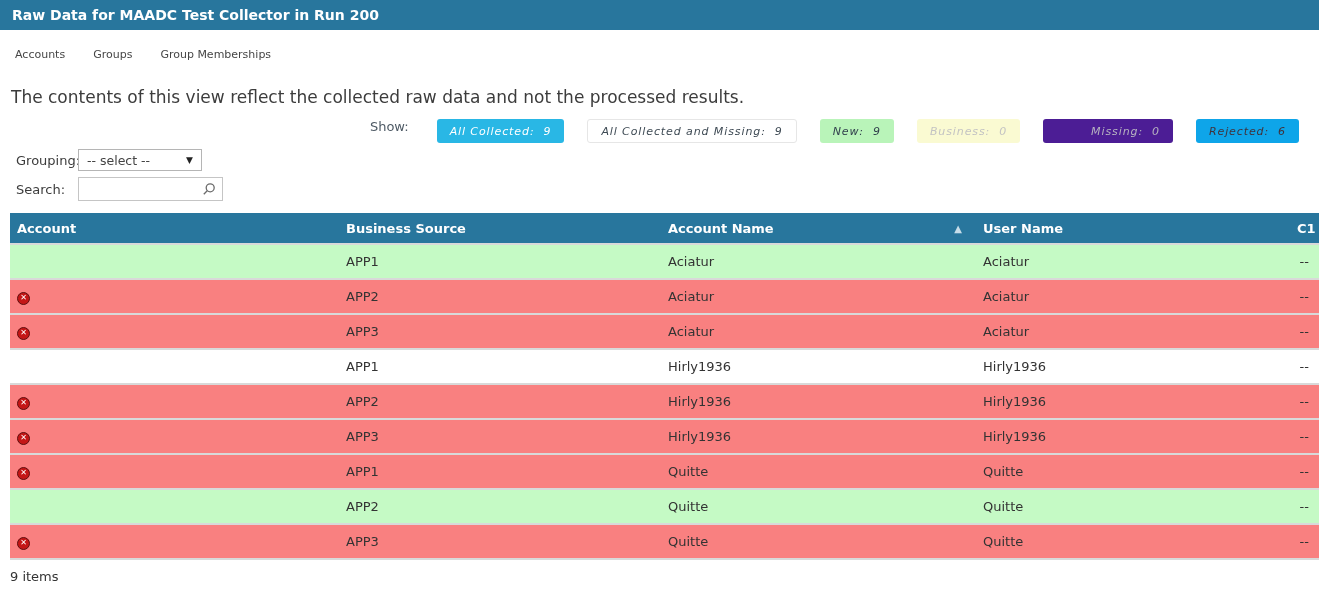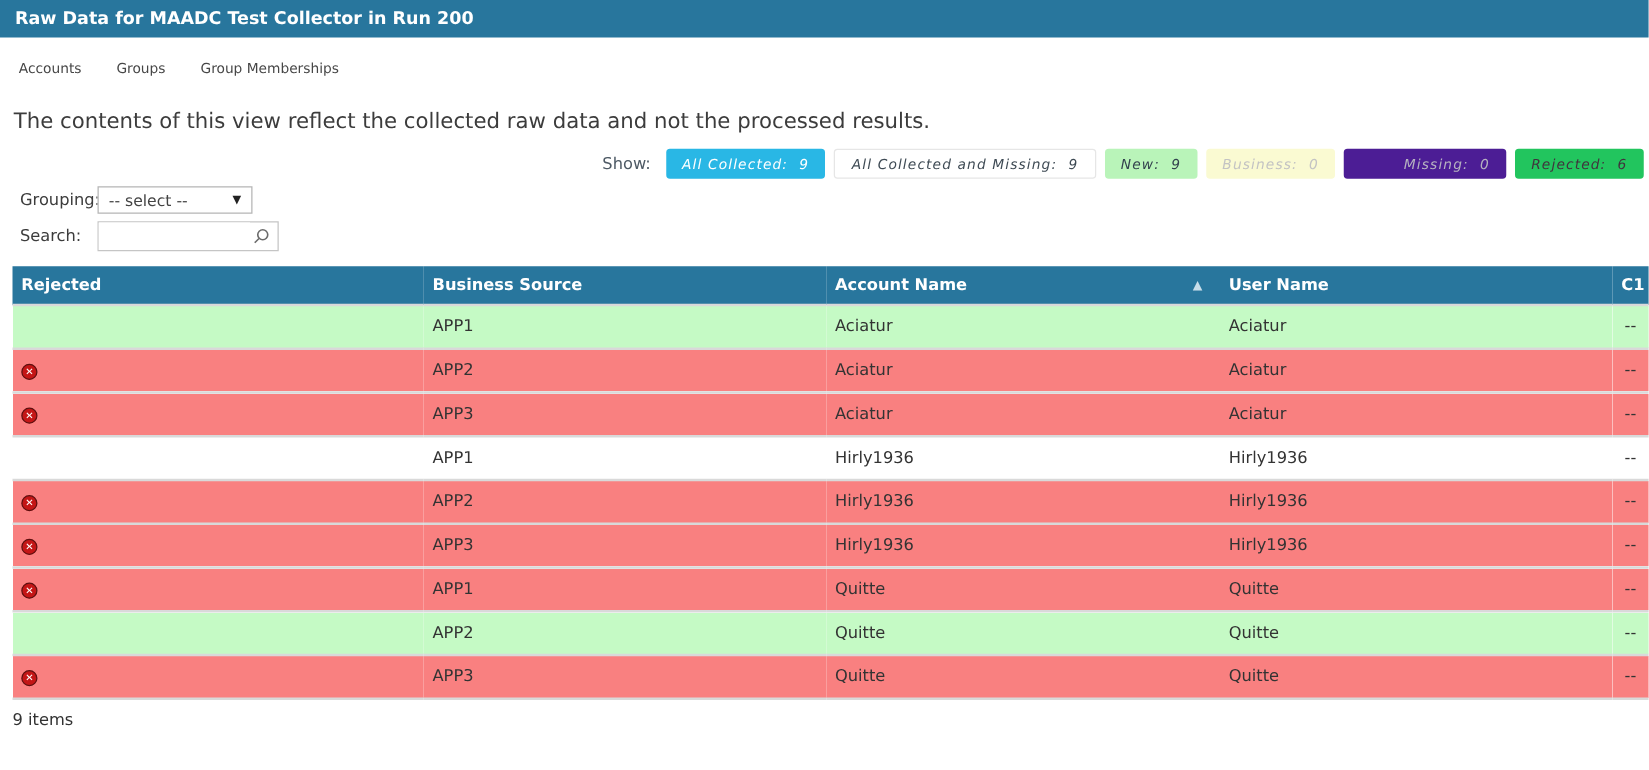--- a/index.html
+++ b/index.html
@@ -16,34 +16,34 @@
   
   .tabs { display: flex; gap: 8px; padding-left: 5px; margin-top: 13px; }
   .tab {
     font-size: 11px; color: #464646; padding: 5px 10px 9px 10px;
     border-bottom: 2px solid transparent; cursor: pointer; white-space: nowrap;
   }
   .tab.active { border-bottom-color: #29abe2; }
   
   .subtitle { margin: 15px 0 0 11px; font-size: 17px; color: #3c3c3c; }
   
-  .show-row { display: flex; justify-content: flex-end; align-items: center; margin: 12px 4px 0 0; gap: 7px; }
+  .show-row { display: flex; justify-content: flex-end; margin: 12px 20px 0 0; gap: 23px; }
   .show-label { font-size: 13px; color: #4e5a65; margin-right: 5px; }
   .filter {
     border: none; border-radius: 3px; height: 24px; padding: 0 13px;
     font-size: 11px; letter-spacing: 0.9px; font-family: inherit;
     display: inline-flex; align-items: center; cursor: pointer; white-space: nowrap; font-style: italic;
   }
   .filter .cnt { margin-left: 9px; }
   .f-all-collected { background: #29b7e5; color: #ffffff; }
   .f-all-collected-and-missing { background: #ffffff; color: #3e4a54; border: 1px solid #e6e6e6; }
   .f-new { background: #b9f4b9; color: #33424e; }
   .f-changed { background: #fafad2; color: #c3c3c3; }
   .f-missing { background: #4c1d95; color: #b6b2c0; padding-left: 48px; }
-  .f-rejected { background: #22c55e; color: #40333d; }
+  .f-rejected { background: #0ea5e9; color: #40333d; }
   
   .control-row { display: flex; align-items: center; margin: 6px 0 0 16px; }
   .control-label { width: 62px; font-size: 13px; color: #3c3c3c; }
   .grouping-select {
     width: 124px; height: 22px; border: 1px solid #b5b5b5; background: #fff;
     display: flex; align-items: center; justify-content: space-between;
     padding: 0 8px; font-size: 12.5px; color: #444; cursor: pointer;
   }
   .caret { font-size: 9px; color: #222; line-height: 1; }
   .search-box { width: 145px; height: 24px; border: 1px solid #c5c5c5; background: #fff; display: flex; align-items: center; }
@@ -145,21 +145,21 @@
   <table>
     <colgroup>
         <col style="width:329px">
         <col style="width:322px">
         <col style="width:315px">
         <col style="width:314px">
         <col>
       </colgroup>
     <thead>
       <tr>
-        <th>Rejected</th>
+        <th>Account</th>
         <th>Business Source</th>
         <th class="sortable-flex">
           <span class="th-inner">
             <span>Account Name</span>
             <span class="sort-arrow">▲</span>
           </span>
         </th>
         <th>User Name</th>
         <th class="c1">C1</th>
       </tr>

